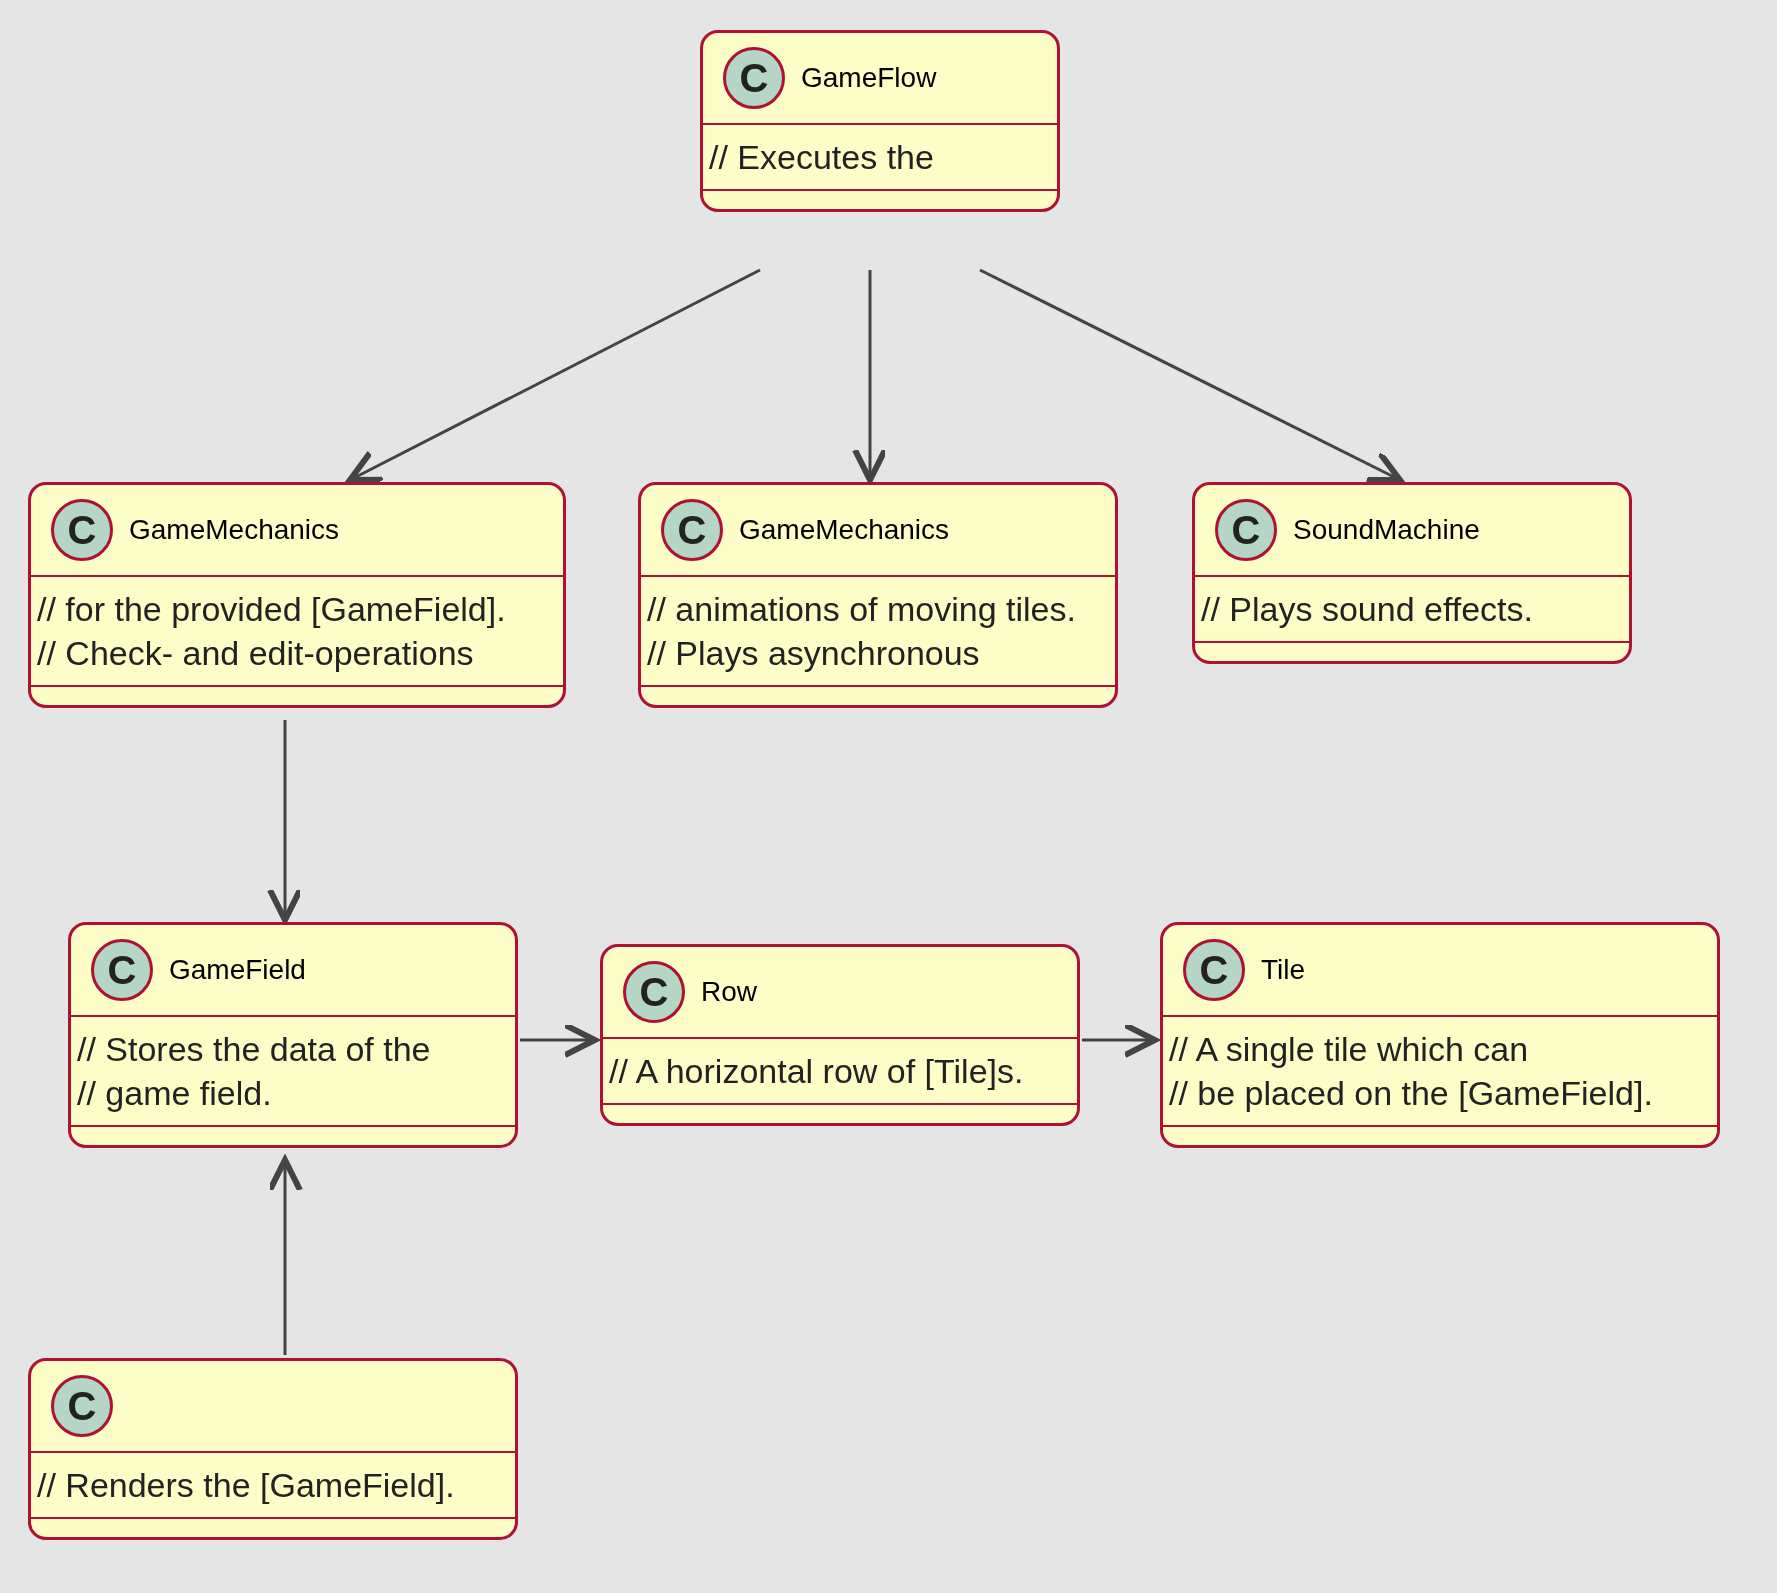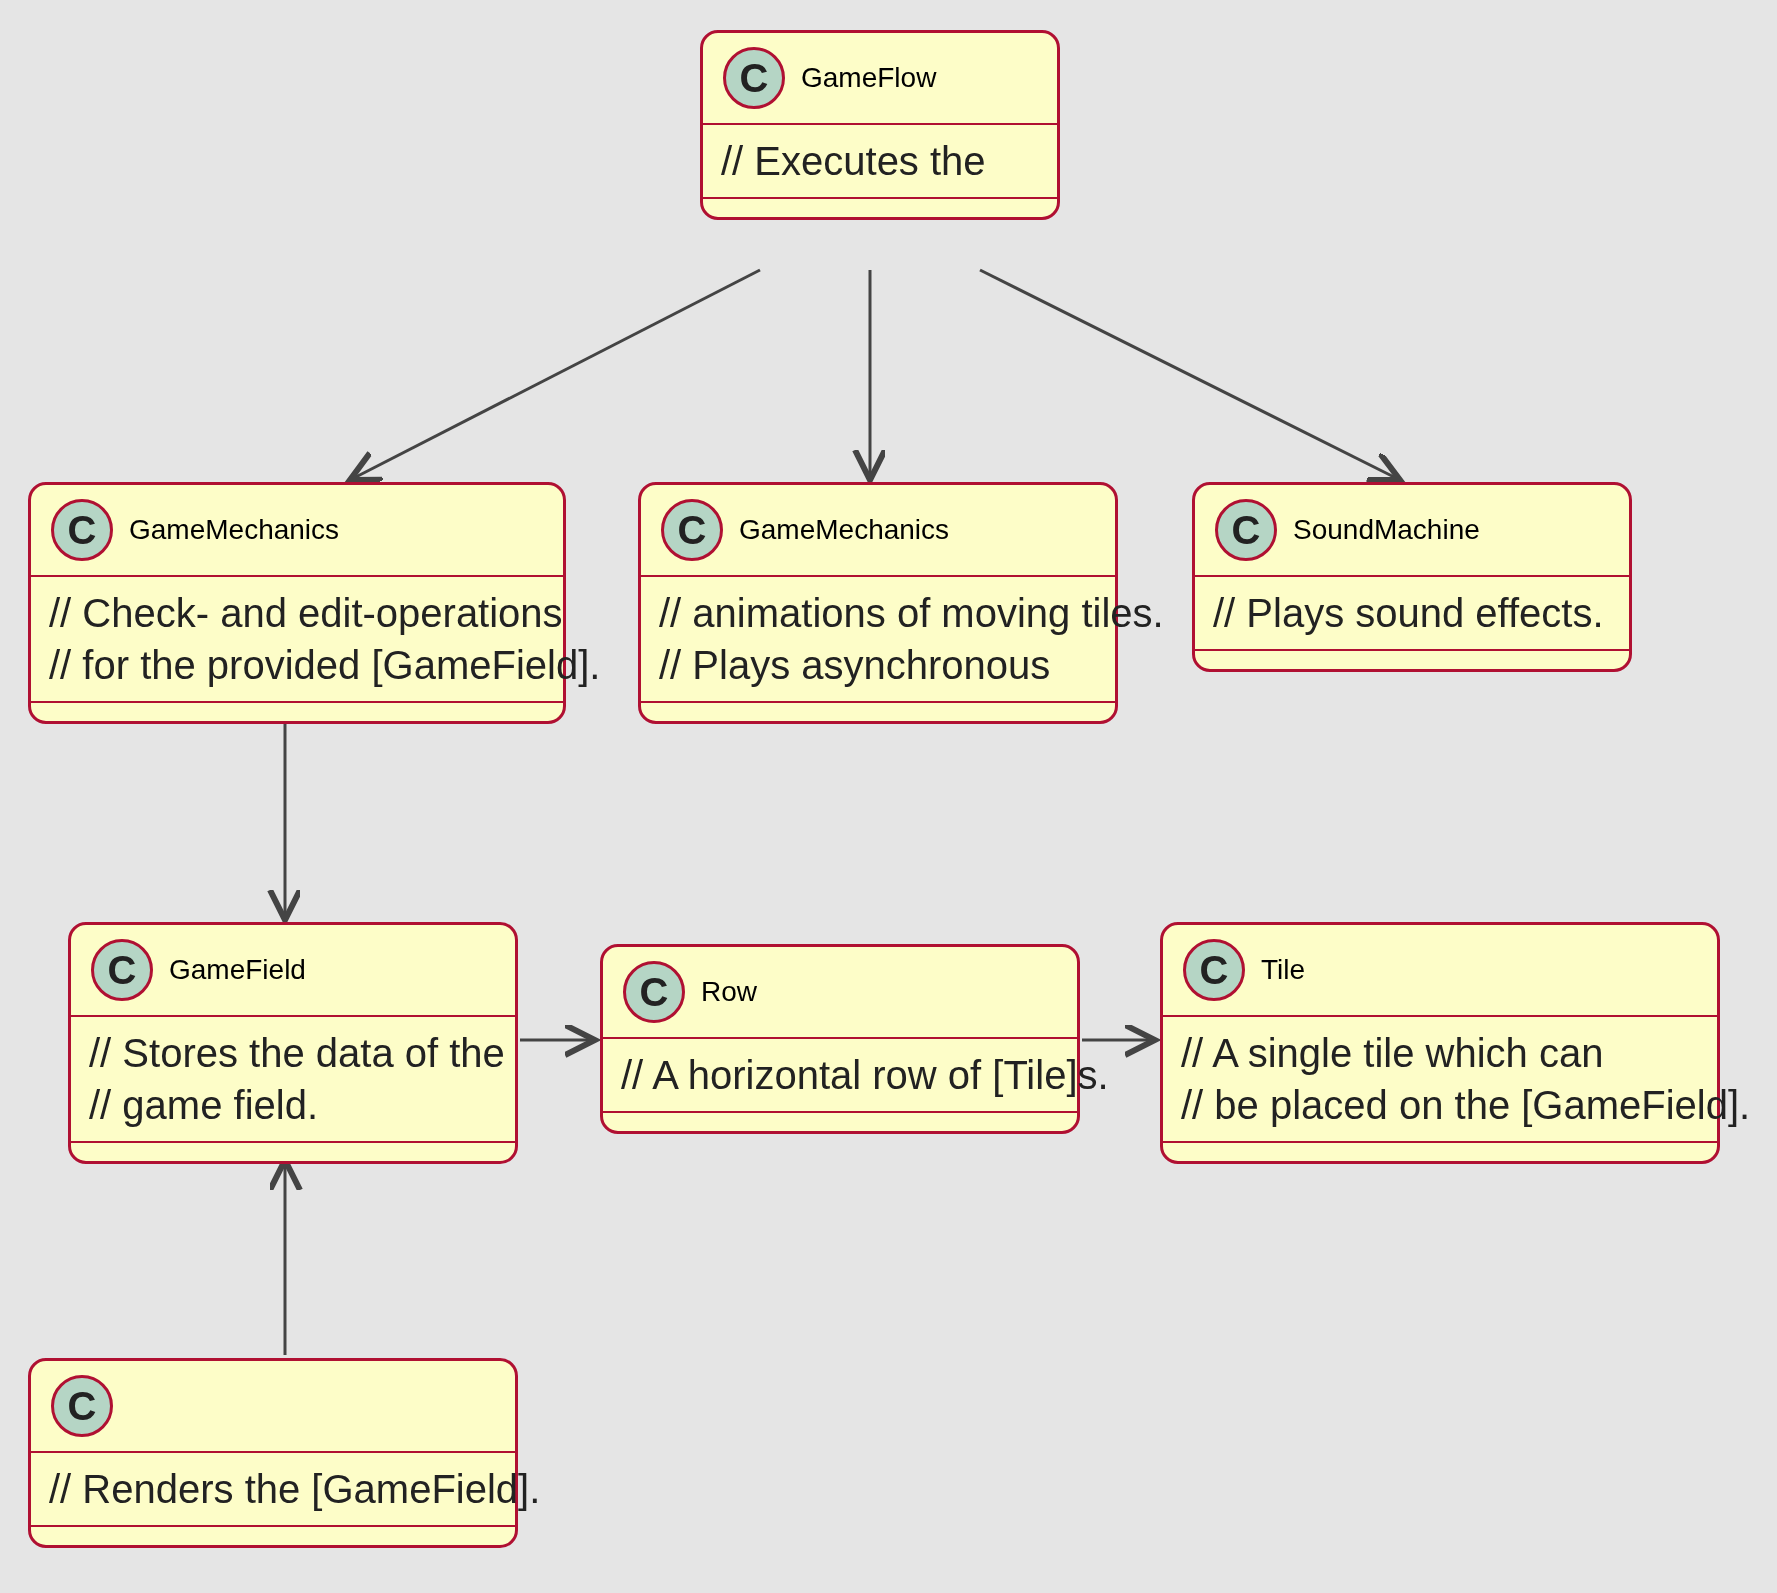--- a/index.html
+++ b/index.html
@@ -38,23 +38,23 @@
     font-weight: bold;
     color: #222;
     margin-right: 16px;
     flex-shrink: 0;
   }
   .class-name {
     font-size: 28px;
     color: #000000;
   }
   .class-body {
-    padding: 10px 18px 10px 18px;
+    padding: 10px 18px 10px 6px;
     border-bottom: 2px solid #b01032;
-    font-size: 40px;
+    font-size: 34px;
     color: #222;
     line-height: 1.3;
     font-family: Arial, Helvetica, sans-serif;
   }
   .class-body .line { white-space: pre; }
   .class-footer {
     height: 18px;
   }
   svg.arrows {
     position: absolute;
@@ -104,22 +104,22 @@
 </div>
 
 <div class="class-box" style="left:28px; top:482px; width:538px;">
   <div class="class-header">
     <div class="class-icon">
         <span>C</span>
       </div>
     <div class="class-name">GameMechanics</div>
   </div>
   <div class="class-body">
+    <div class="line">// for the provided [GameField].</div>
     <div class="line">// Check- and edit-operations</div>
-    <div class="line">// for the provided [GameField].</div>
   </div>
   <div class="class-footer"></div>
 </div>
 
 <div class="class-box" style="left:638px; top:482px; width:480px;">
   <div class="class-header">
     <div class="class-icon">
         <span>C</span>
       </div>
     <div class="class-name">GameMechanics</div>

